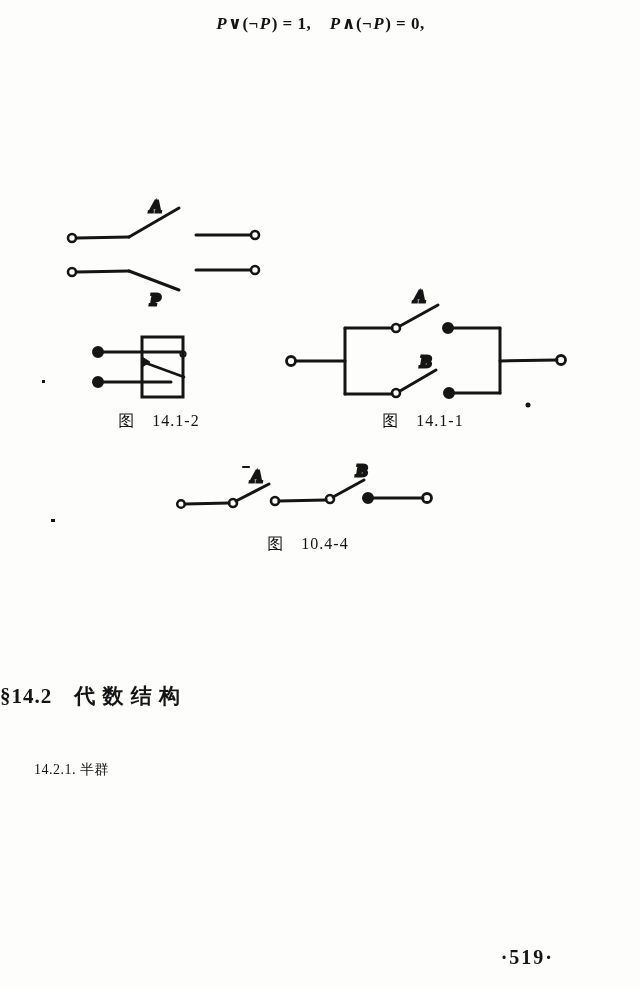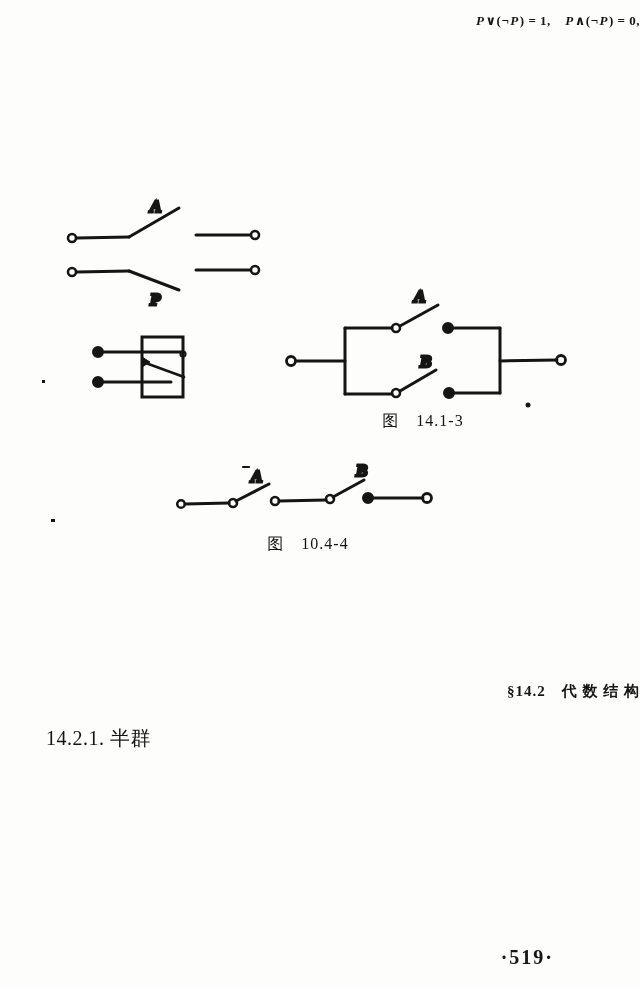--- a/index.html
+++ b/index.html
@@ -9,29 +9,29 @@
     font-family:"Liberation Serif","DejaVu Serif",serif;
   }
   .line{
     position:absolute;left:34px;width:573px;height:25px;line-height:25px;
     font-size:17px;white-space:nowrap;
   }
   .line.j{white-space:normal;text-align:justify;text-align-last:justify;}
   .line.ind{text-indent:34px;}
   .v{font-style:italic;font-family:"Liberation Serif","DejaVu Serif",serif;padding:0 1px;}
   .formula{
-    position:absolute;left:0;width:640px;text-align:right;
-    font-size:13px;font-weight:600;letter-spacing:.5px;
+    position:absolute;left:0;width:640px;text-align:center;
+    font-size:17px;font-weight:600;letter-spacing:.5px;
   }
   .sec-heading{
-    position:absolute;left:0;width:640px;text-align:right;
-    font-size:15px;font-weight:700;letter-spacing:1px;
+    position:absolute;left:0;width:640px;text-align:left;
+    font-size:21px;font-weight:700;letter-spacing:1px;
   }
   .sub-heading{
-    position:absolute;left:46px;font-size:20px;font-weight:500;letter-spacing:.5px;
+    position:absolute;left:34px;font-size:14px;font-weight:500;letter-spacing:.5px;margin-top:36px;
   }
   .fig-caption{
     position:absolute;width:200px;text-align:center;font-size:16px;letter-spacing:1px;
   }
   .page-num{
     position:absolute;top:946px;right:86px;font-size:20px;letter-spacing:2px;font-weight:600;
   }
   svg{position:absolute;left:0;top:195px;}
   svg text{font-family:"Liberation Serif","DejaVu Serif",serif;font-style:italic;font-weight:700;font-size:17px;fill:#151515;}
 </style>
@@ -114,21 +114,22 @@
       <line x1="373" y1="303" x2="423" y2="303"></line>
       <circle cx="427" cy="303" r="4.5" stroke-width="2.8"></circle>
     </g>
 
     <g stroke="none" fill="#151515">
       <rect x="42" y="185" width="3" height="3"></rect>
       <rect x="51" y="324" width="4" height="3"></rect>
     </g>
   </svg>
 
-  <div class="fig-caption" style="left:323px;top:411px">图　14.1-3</div>
+  <div class="fig-caption" style="left:59px;top:411px">图　14.1-2</div>
+  <div class="fig-caption" style="left:323px;top:411px">图　14.1-1</div>
   <div class="fig-caption" style="left:208px;top:534px">图　10.4-4</div>
 
   <div class="line j ind" style="top:568px"></div>
   <div class="line j" style="top:594px"></div>
   <div class="line j" style="top:620px"></div>
   <div class="line" style="top:646px"></div>
 
   <div class="sec-heading" style="top:682px">§14.2　代 数 结 构</div>
   <div class="sub-heading" style="top:725px">14.2.1. 半群</div>
 

